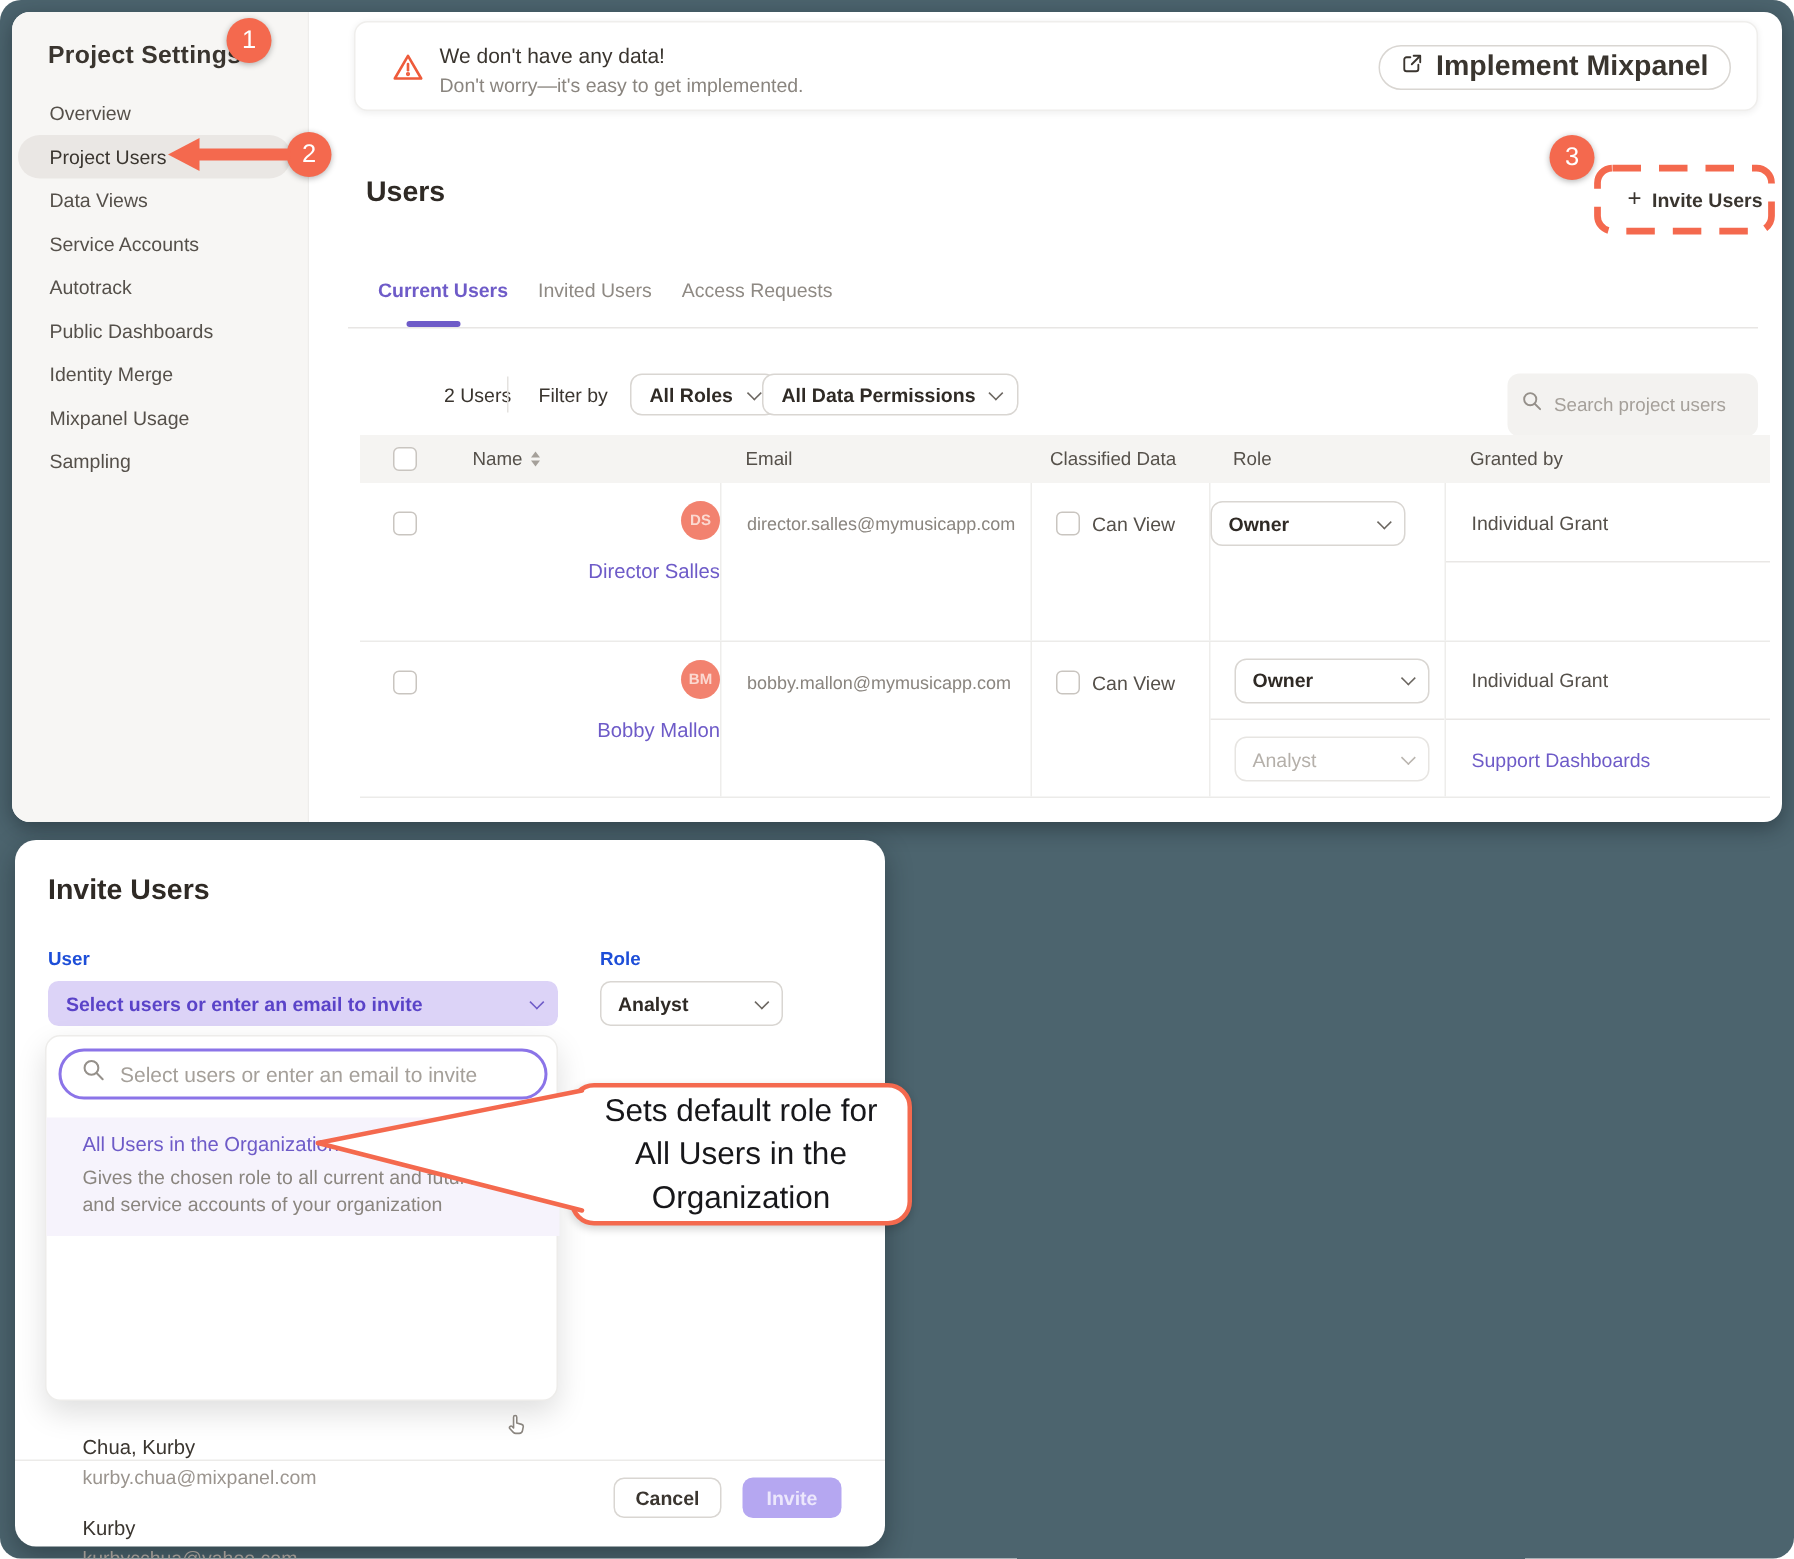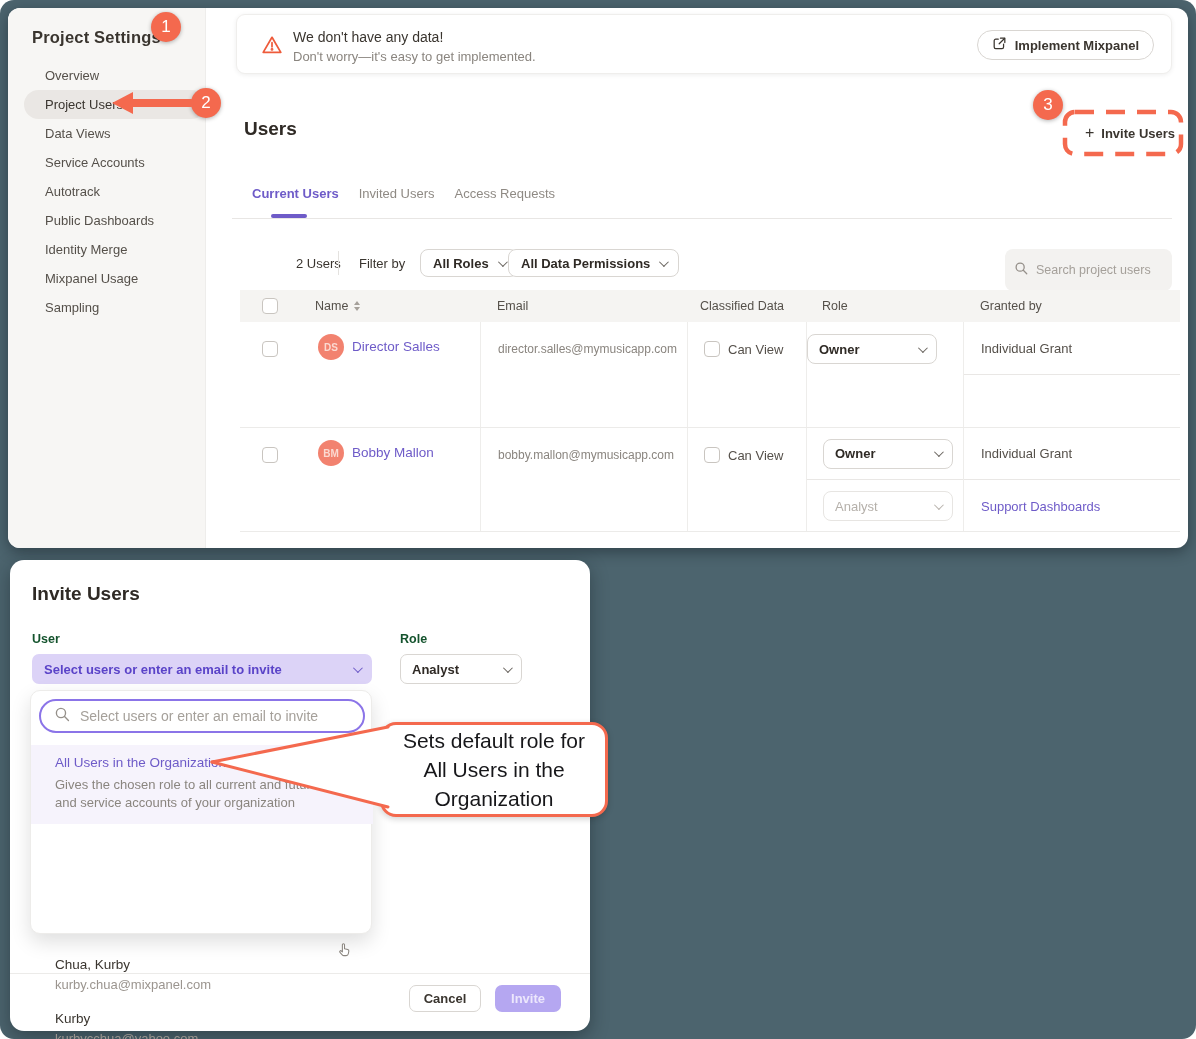--- a/index.html
+++ b/index.html
@@ -5,30 +5,30 @@
   * { margin:0; padding:0; box-sizing:border-box; }
   html,body { width:1196px; height:1039px; background:#ffffff; font-family:"Liberation Sans", sans-serif; }
   #canvas { position:absolute; left:0; top:0; width:1196px; height:1039px; background:#4c646e; border-radius:14px; overflow:hidden; }
 
   
   #app-window { position:absolute; left:8px; top:8px; width:1180px; height:540px; background:#fff; border-radius:12px; box-shadow:0 4px 14px rgba(15,25,30,.45); }
 
   
   #sidebar { position:absolute; left:0; top:0; width:198px; height:540px; background:#f7f6f4; border-right:1px solid #eeedeb; border-radius:12px 0 0 12px; }
   #sidebar .sb-title { position:absolute; left:14px; top:20px; font-size:16.5px; font-weight:700; color:#3a352f; letter-spacing:.2px;margin-left:10px; }
-  #sidebar .sb-nav { position:absolute; left:12px; top:53px; width:198px; }
+  #sidebar .sb-nav { position:absolute; left:0; top:53px; width:198px; }
   .sb-item { height:29px; display:flex; align-items:center; padding-left:25px; font-size:13px; color:#55504a; cursor:pointer; }
   .sb-item.active { background:#eae7e4; border-radius:15px; margin:0 12px 0 4px; padding-left:21px; color:#3a352f; }
 
   
   #banner { position:absolute; left:228px; top:6px; width:936px; height:60px; background:#fff; border:1px solid #efeeec; border-radius:9px; box-shadow:0 1px 5px rgba(0,0,0,.07); }
   #banner .warn { position:absolute; left:24px; top:19px; }
   #banner .b-title { position:absolute; left:56px; top:14px; font-size:14px; font-weight:400; color:#3a352f; }
   #banner .b-sub { position:absolute; left:56px; top:34px; font-size:13px; color:#8a857f; }
-  #implement-btn { position:absolute; right:17px; top:15px; height:30px; padding:0 14px; display:flex; align-items:center; gap:8px; background:#fff; border:1px solid #d9d6d2; border-radius:16px; font-size:13px; font-weight:700; color:#3a352f; cursor:pointer; }
+  #implement-btn { position:absolute; right:17px; top:15px; height:30px; padding:0 14px; display:flex; align-items:center; gap:8px; background:#fff; border:1px solid #d9d6d2; border-radius:16px; font-size:19px; font-weight:700; color:#3a352f; cursor:pointer; }
 
   
   #users-heading { position:absolute; left:236px; top:110px; font-size:19px; font-weight:700; color:#2f2a25; }
   #invite-users-btn { position:absolute; left:1064px; top:104px; width:116px; height:42px; display:flex; align-items:center; justify-content:center; gap:7px; background:transparent; border:none; font-size:13px; font-weight:700; color:#3a352f; cursor:pointer; }
   #invite-users-btn .plus { font-size:16px; font-weight:400; color:#3a352f; }
 
   
   #tabs { position:absolute; left:244px; top:178px; display:flex; gap:20px; font-size:13px; }
   .tab { color:#8f8a84; cursor:pointer; }
   .tab.active { color:#6e5bc8; font-weight:700; }
@@ -61,42 +61,42 @@
   .hc4 { width:157px; padding-left:16px; }
   .hc5 { width:217px; padding-left:17px; }
   .sort-ic { display:inline-flex; flex-direction:column; gap:2px; }
   .sort-ic i { width:0; height:0; border-left:3.5px solid transparent; border-right:3.5px solid transparent; display:block; }
   .sort-ic .up { border-bottom:4px solid #a5a09a; }
   .sort-ic .dn { border-top:4px solid #a5a09a; }
 
   .trow { display:flex; border-bottom:1px solid #ecebe9; }
   .trow .c { border-left:1px solid #eeedeb; }
   .c0 { width:56px; padding:19px 0 0 22px; border-left:none !important; }
-  .c1 { width:184px; padding:12px 0 0 22px; display:flex; align-items:flex-start; gap:8px; border-left:none !important; }
+  .c1 { width:184px; padding:12px 0 0 22px; display:flex; align-items:flex-end; gap:8px; border-left:none !important;flex-direction:column; }
   .c2 { width:207px; padding:20px 0 0 17px; font-size:12px; color:#8a857f; }
   .c3 { width:119px; padding:19px 0 0 16px; display:flex; align-items:flex-start; gap:8px; font-size:13px; color:#55504a; }
   .c4 { width:157px; }
   .c5 { width:217px; }
   .half { height:53px; display:flex; align-items:center; padding-left:17px; font-size:13px; color:#55504a; }
   .half.divided { border-bottom:1px solid #e9e7e5; }
   .rolehalf { height:52px; display:flex; align-items:center; padding-left:16px; }
   .rolehalf.divided { border-bottom:1px solid #e9e7e5; }
   .cb { width:16px; height:16px; border:1.5px solid #c9c5c0; border-radius:4px; background:#fff; display:inline-block; flex:none; cursor:pointer; }
   .avatar { width:26px; height:26px; border-radius:50%; background:#f2826f; color:#fbd9d1; font-size:10px; font-weight:700; display:flex; align-items:center; justify-content:center; flex:none; }
   .name-link { font-size:13.5px; color:#6e5bc8; margin-top:5px; cursor:pointer; }
   .plink { color:#6e5bc8; cursor:pointer; }
   .role-select { width:130px; height:30px; background:#fff; border:1px solid #d9d6d2; border-radius:8px; display:flex; align-items:center; justify-content:space-between; padding:0 11px; font-size:13px; font-weight:700; color:#2f2a25; cursor:pointer; }
   .role-select.row-top { margin-top:12px; align-self:flex-start; }
   .role-select.disabled { border-color:#e7e5e2; color:#b5b0aa; font-weight:400; box-shadow:none; }
   .c4 .wrap { display:flex; }
 
   
   #modal { position:absolute; left:10px; top:560px; width:580px; height:471px; background:#fff; border-radius:14px; box-shadow:0 6px 18px rgba(15,25,30,.4); }
   #modal .m-title { position:absolute; left:22px; top:23px; font-size:19px; font-weight:700; color:#2f2a25; }
-  #modal .f-label { position:absolute; top:72px; font-size:12.5px; font-weight:700; color:#14532d; }
+  #modal .f-label { position:absolute; top:72px; font-size:12.5px; font-weight:700; color:#1d4ed8; }
   #user-label { left:22px; }
   #role-label { left:390px; }
   #user-select { position:absolute; left:22px; top:94px; width:340px; height:30px; background:#dcd3f7; border-radius:7px; display:flex; align-items:center; justify-content:space-between; padding:0 12px; font-size:13px; font-weight:700; color:#5a43c8; cursor:pointer; }
   #role-select { position:absolute; left:390px; top:94px; width:122px; height:30px; background:#fff; border:1px solid #d9d6d2; border-radius:7px; display:flex; align-items:center; justify-content:space-between; padding:0 11px; font-size:13px; font-weight:700; color:#2f2a25; cursor:pointer; }
 
   #dropdown { position:absolute; left:20px; top:130px; width:342px; height:244px; background:#fff; border:1px solid #edecea; border-radius:10px; box-shadow:0 8px 20px rgba(0,0,0,.13); }
   #dd-search { position:absolute; left:8px; top:8px; width:326px; height:34px; border:2px solid #8b74e8; border-radius:18px; display:flex; align-items:center; gap:9px; padding:0 13px; background:#fff; }
   #dd-search input { border:none; outline:none; font-size:14px; color:#55504a; width:260px; background:transparent; font-family:"Liberation Sans",sans-serif; }
   #dd-search input::placeholder { color:#a5a09a; }
   #opt-all { position:absolute; left:0; top:54px; width:342px; padding:10px 20px 12px 24px; background:#f6f3fc; cursor:pointer; }

